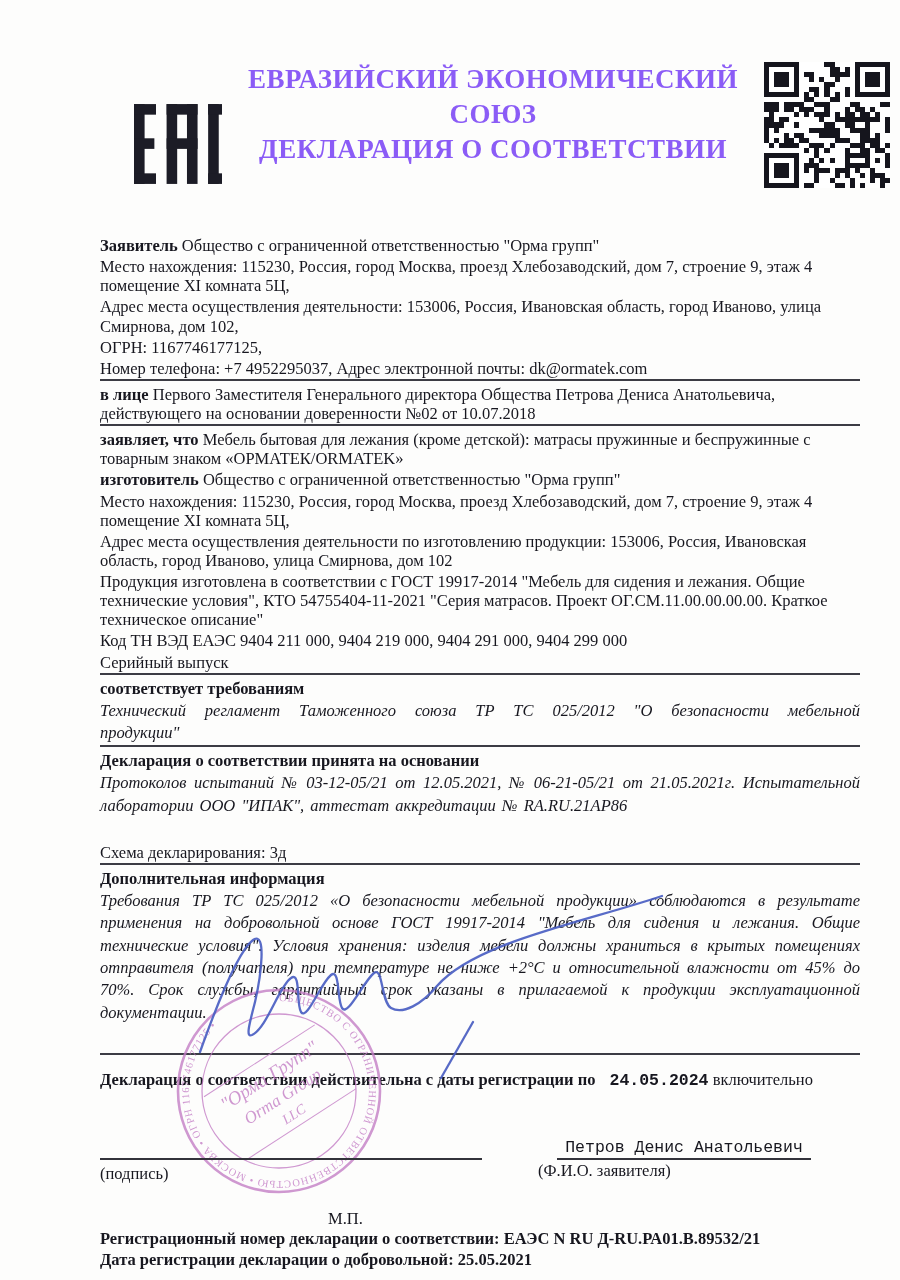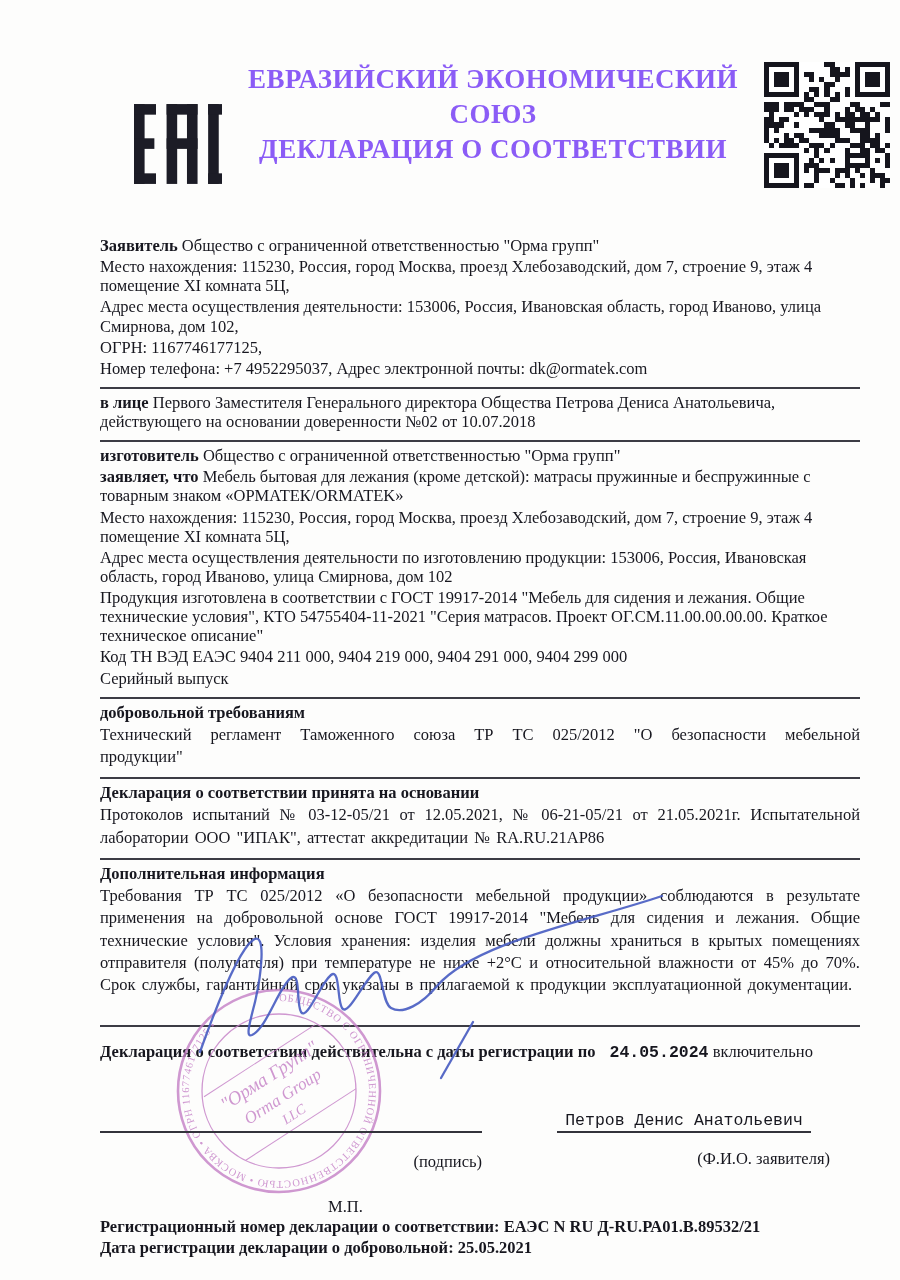--- a/index.html
+++ b/index.html
@@ -9,38 +9,38 @@
   }
   
   .doc-header{display:flex;align-items:flex-start;padding:62px 6px 0 134px;}
   .eac-logo{width:88px;height:98px;margin-top:33px;flex:0 0 auto;}
   .titles{flex:1;text-align:center;font-weight:bold;
           font-size:27px;line-height:1.3;letter-spacing:.5px;color:#8b5cf6;}
   .qr-box{width:126px;height:126px;flex:0 0 auto;margin-right:4px;}
   
   .doc-body{padding:42px 40px 0 100px;font-size:16.5px;line-height:1.16;}
   .doc-body p{margin:0;padding:1px 0;}
-  .sec{border-top:2px solid #3c3c44;padding:3px 0 8px;}
+  .sec{border-top:2px solid #3c3c44;padding:3px 0 0;}
   .sec.first{border-top:none;padding-top:0;}
   b.lead{font-weight:bold;}
-  .jst{text-align:justify;line-height:1.35;}
+  .jst{text-align:justify;line-height:1.35;font-style:italic;}
   .wide{word-spacing:5px;}
   .mid{word-spacing:2px;}
   .scheme{margin-top:24px !important;}
   .sec-additional{padding-bottom:28px;}
   
   .sec-validity{padding-top:14px;}
   .validity b{font-weight:bold;}
   .validity .vdate{margin-left:14px;font-family:Liberation Mono, monospace;}
   .sign-rows{display:flex;margin-top:46px;position:relative;z-index:3;}
   .sign-col-left{width:382px;}
   .sign-col-right{width:292px;margin-left:56px;text-align:center;}
   .sig-line{height:21px;border-bottom:2px solid #33333b;}
   .fio-name{border-bottom:2px solid #33333b;padding:0 8px 1px 8px;font-family:Liberation Mono, monospace;}
-  .under-label{text-align:right;padding-top:4px;margin-top:15px;}
+  .under-label{text-align:left;padding-top:4px;}
   .mp{margin:26px 0 0 228px;position:relative;z-index:3;}
   .footer-reg{margin-top:30px;font-weight:bold;position:relative;z-index:3;}
   .footer-date{margin-top:24px;font-weight:bold;position:relative;z-index:3;}
   
   .stamp{position:absolute;left:173px;top:985px;width:212px;height:212px;z-index:1;opacity:.8;}
   .signature{position:absolute;left:175px;top:880px;width:500px;height:210px;z-index:2;}
 </style>
 </head>
 <body>
 
@@ -301,37 +301,38 @@
       <p>Адрес места осуществления деятельности: 153006, Россия, Ивановская область, город Иваново, улица Смирнова, дом 102,</p>
       <p>ОГРН: 1167746177125,</p>
       <p>Номер телефона: +7 4952295037, Адрес электронной почты: dk@ormatek.com</p>
     </section>
 
     <section class="sec">
       <p><b class="lead">в лице</b><span> Первого Заместителя Генерального директора Общества Петрова Дениса Анатольевича, действующего на основании доверенности №02 от 10.07.2018</span></p>
     </section>
 
     <section class="sec">
+      <p><b class="lead">заявляет, что</b><span> Мебель бытовая для лежания (кроме детской): матрасы пружинные и беспружинные с товарным знаком «ОРМАТЕК/ORMATEK»</span></p>
       <p><b class="lead">изготовитель</b><span> Общество с ограниченной ответственностью "Орма групп"</span></p>
-      <p><b class="lead">заявляет, что</b><span> Мебель бытовая для лежания (кроме детской): матрасы пружинные и беспружинные с товарным знаком «ОРМАТЕК/ORMATEK»</span></p>
       <p>Место нахождения: 115230, Россия, город Москва, проезд Хлебозаводский, дом 7, строение 9, этаж 4 помещение XI комната 5Ц,</p>
       <p>Адрес места осуществления деятельности по изготовлению продукции: 153006, Россия, Ивановская область, город Иваново, улица Смирнова, дом 102</p>
       <p>Продукция изготовлена в соответствии с ГОСТ 19917-2014 "Мебель для сидения и лежания. Общие технические условия", КТО 54755404-11-2021 "Серия  матрасов. Проект ОГ.СМ.11.00.00.00.00. Краткое техническое описание"</p>
       <p>Код ТН ВЭД ЕАЭС 9404 211 000, 9404 219 000, 9404 291 000, 9404 299 000</p>
       <p>Серийный выпуск</p>
     </section>
 
     <section class="sec">
-      <p><b class="lead">добровольной требованиям</b></p>
+      <p><b class="lead">соответствует требованиям</b></p>
       <p class="jst wide">Технический регламент Таможенного союза ТР ТС 025/2012 "О безопасности мебельной продукции"</p>
     </section>
 
     <section class="sec">
       <p><b class="lead">Декларация о соответствии принята на основании</b></p>
       <p class="jst mid">Протоколов испытаний № 03-12-05/21 от 12.05.2021, № 06-21-05/21  от 21.05.2021г. Испытательной лаборатории ООО "ИПАК", аттестат аккредитации № RA.RU.21АР86</p>
+      <p class="scheme">Схема декларирования: 3д</p>
     </section>
 
     <section class="sec sec-additional">
       <p><b class="lead">Дополнительная информация</b></p>
       <p class="jst mid">Требования ТР ТС 025/2012 «О безопасности мебельной продукции» соблюдаются в результате применения на добровольной основе ГОСТ 19917-2014 "Мебель для сидения и лежания. Общие технические условия". Условия хранения: изделия мебели должны храниться в крытых помещениях отправителя (получателя) при температуре не ниже +2°С и относительной влажности от 45% до 70%. Срок службы, гарантийный срок указаны в прилагаемой к продукции эксплуатационной документации.</p>
     </section>
 
     <section class="sec sec-validity">
       <p class="validity">
         <b>Декларация о соответствии действительна с даты регистрации по</b><b class="vdate">24.05.2024</b>

